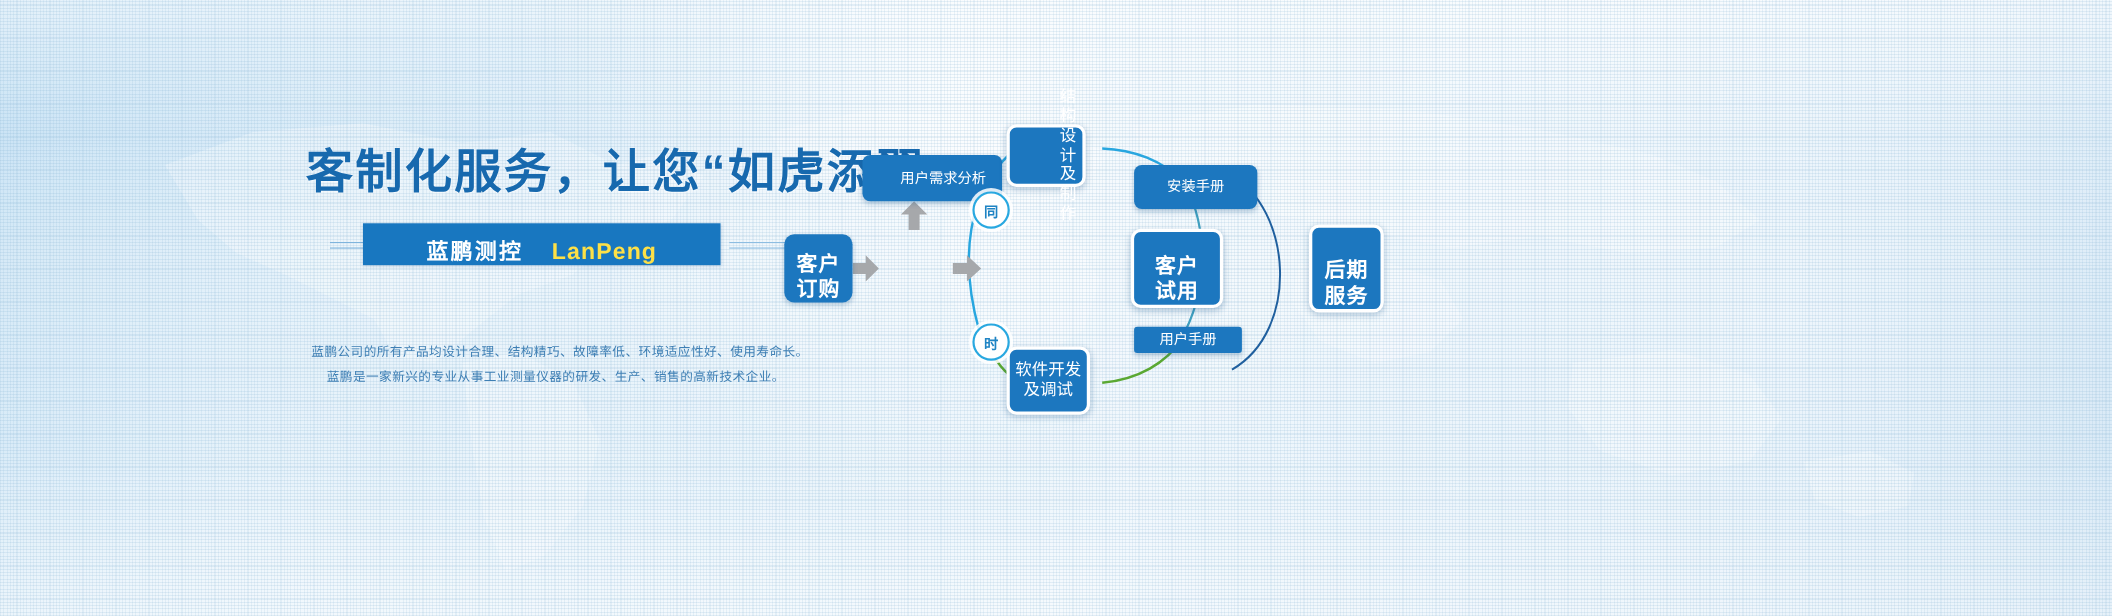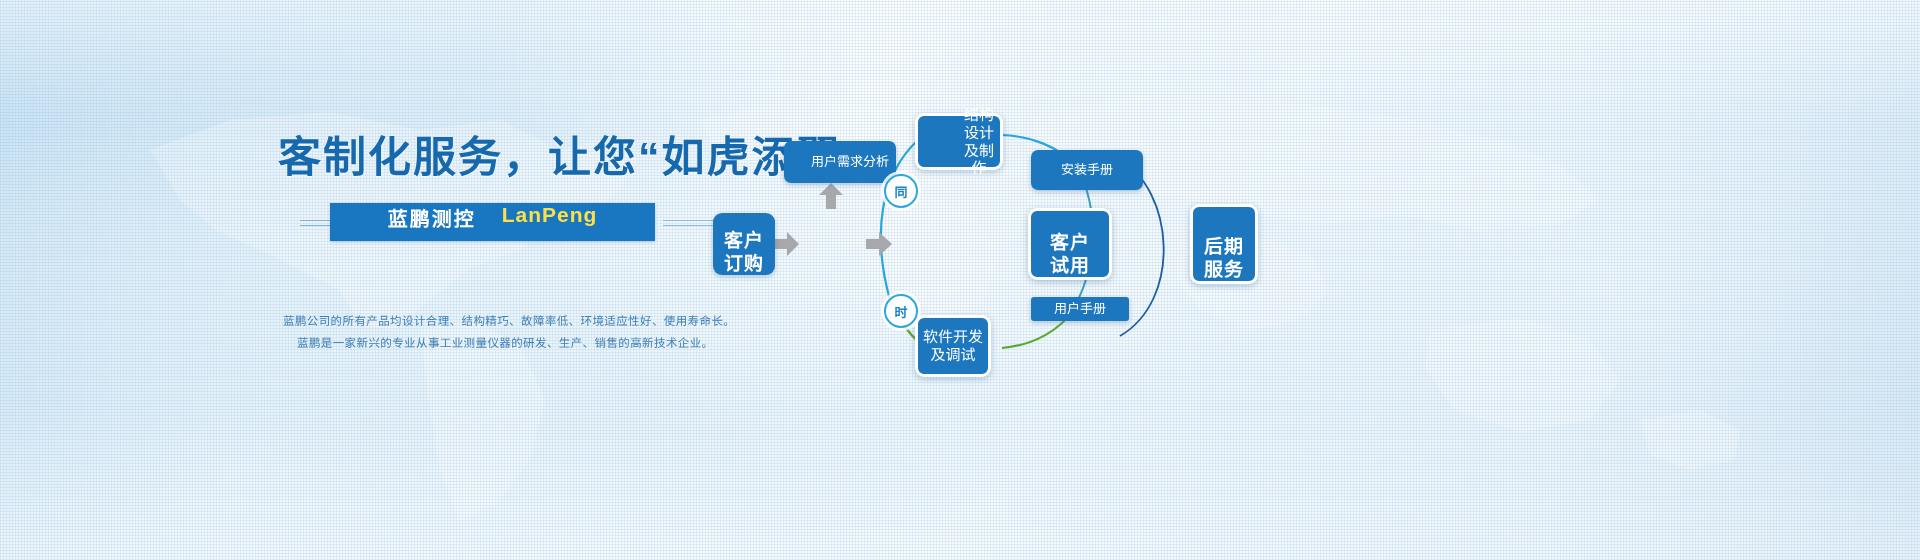--- a/index.html
+++ b/index.html
@@ -37,21 +37,21 @@
 
   
   .headline{
     position:absolute;left:278px;top:136px;
     font-size:43px;line-height:1;letter-spacing:2px;
     color:#1769ae;font-weight:bold;white-space:nowrap;
     text-shadow:0 1px 2px rgba(255,255,255,.8);
   }
   .tagbar{
     position:absolute;left:330px;top:203px;width:325px;height:38px;
-    background:#1877c0;display:flex;align-items:flex-start;justify-content:center;
+    background:#1877c0;display:flex;align-items:flex-end;justify-content:center;
     box-shadow:0 1px 3px rgba(20,80,140,.25);
   }
   .tagbar .cn{color:#ffffff;font-size:20px;letter-spacing:2px;font-weight:bold;}
   .tagbar .en{color:#fde047;font-size:21px;letter-spacing:1px;margin-left:26px;font-weight:bold;}
   .tagline{
     position:absolute;left:300px;top:220px;width:30px;height:4px;
     border-top:1px solid #7fb4dc;border-bottom:1px solid #7fb4dc;
   }
   .tagline-r{
     position:absolute;left:663px;top:220px;width:112px;height:4px;
@@ -69,24 +69,24 @@
     position:absolute;background:#1c77bf;color:#fff;border-radius:9px;
     display:flex;align-items:center;justify-content:center;text-align:center;
     line-height:1.18;box-shadow:0 2px 5px rgba(25,85,140,.28);
     box-sizing:border-box;
   }
   .node.haloed{border:3px solid #ffffff;box-shadow:0 2px 6px rgba(25,85,140,.30);}
   .node.small{font-size:13px;}
   .node.mid{font-size:15px;}
   .node.big{font-size:19px;font-weight:bold;letter-spacing:1px;align-items:flex-end;}
 
-  #n-user-req{left:784px;top:141px;width:112px;height:42px;border-radius:7px;padding-left:20px;}
+  #n-user-req{left:784px;top:141px;width:127px;height:42px;border-radius:7px;padding-left:20px;}
   #n-order   {left:713px;top:213px;width:62px;height:62px;}
   #n-analysis{left:797px;top:208px;width:68px;height:72px;}
-  #n-struct  {left:915px;top:113px;width:88px;height:57px;padding-left:40px;}
+  #n-struct  {left:915px;top:113px;width:72px;height:57px;padding-left:40px;}
   #n-software{left:915px;top:315px;width:76px;height:62px;}
   #n-install {left:1031px;top:150px;width:112px;height:40px;border-radius:7px;}
   #n-trial   {left:1028px;top:208px;width:84px;height:72px;}
   #n-manual  {left:1031px;top:297px;width:98px;height:24px;border-radius:3px;}
   #n-after   {left:1190px;top:204px;width:68px;height:80px;}
 
   
   .arrow{position:absolute;}
   .arrow svg{display:block;}
 

